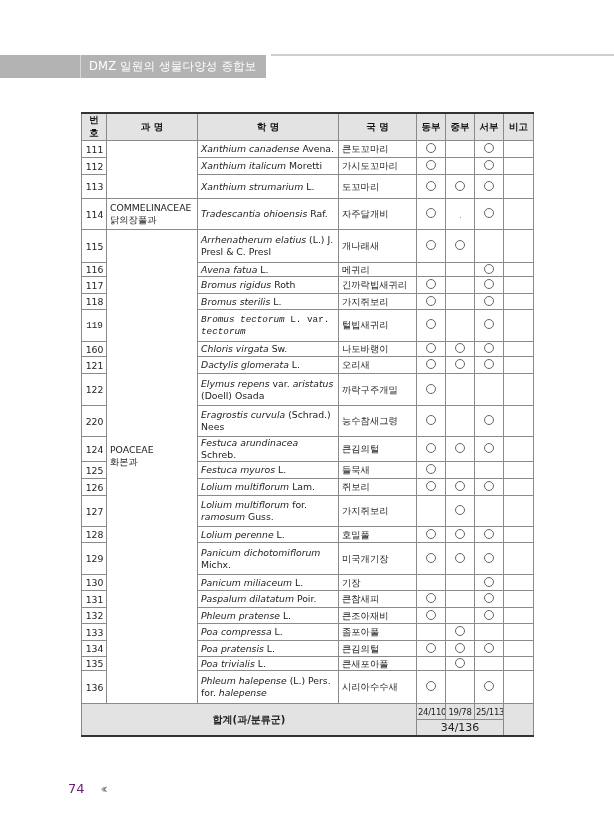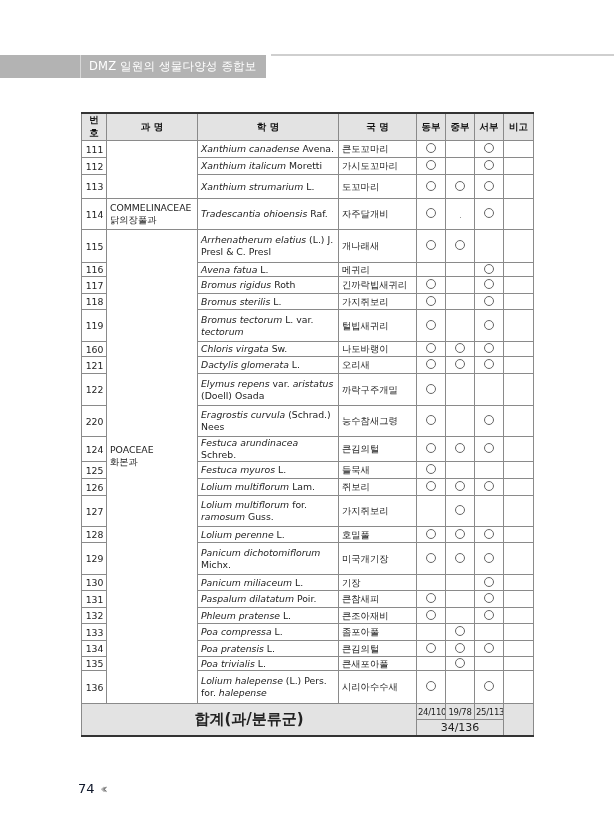--- a/index.html
+++ b/index.html
@@ -27,25 +27,25 @@
   table.sp td.no { text-align:center; padding-right:2px; }
   table.sp td.fam { text-align:left; line-height:12px; vertical-align:middle; border-top:none; border-bottom:none; }
   table.sp td.sci { line-height:12px; }
   table.sp td.kor { line-height:12px; }
   table.sp td.mk { text-align:center; color:#555; font-size:10px; }
   table.sp td.note { }
   .it { font-style:italic; }
   .circle { display:inline-block; width:8px; height:8px; border:1px solid #666; border-radius:50%; }
   .dot { display:inline-block; width:1px; height:1px; background:#999; }
   table.sp tfoot td { background:#e3e3e3; }
-  table.sp tfoot td.tot-label { text-align:center; font-weight:bold; font-size:15px; }
+  table.sp tfoot td.tot-label { text-align:center; font-weight:bold; font-size:10px; }
   table.sp tfoot td.tot-val { text-align:center; font-size:8.5px; height:15px; padding:0 1px; letter-spacing:-0.3px; }
   table.sp tfoot td.tot-all { text-align:center; font-size:11px; height:15px; }
   table.sp tfoot tr.last { border-bottom:2px solid #333; }
-  .pg { position:absolute; left:78px; top:781px; font-size:13px; color:#0f172a; font-family:"DejaVu Sans",sans-serif; }
+  .pg { position:absolute; left:68px; top:781px; font-size:13px; color:#701a75; font-family:"DejaVu Sans",sans-serif; }
   .chev { position:absolute; left:100px; top:781px; font-size:13px; letter-spacing:-4px; color:#888; }
   .chev span:nth-child(1){ color:#bbb; } .chev span:nth-child(2){ color:#999; } .chev span:nth-child(3){ color:#666; }
 </style>
 </head>
 <body>
 
 <div class="hdr-band"></div>
 <div class="hdr-box">DMZ 일원의 생물다양성 종합보고서</div>
 <div class="hdr-line"></div>
 
@@ -141,21 +141,21 @@
       </tr>
       <tr style="height: 16px;">
         <td class="no">118</td>
         <td class="sci"><span class="it">Bromus sterilis</span><span> L.</span></td>
         <td class="kor">가지쥐보리</td>
         <td class="mk"><span class="circle"></span></td>
         <td class="mk"></td>
         <td class="mk"><span class="circle"></span></td>
         <td class="note"></td>
       </tr>
-      <tr style="height: 32px;">
+      <tr style="height: 32px; font-family: Liberation Mono, monospace;">
         <td class="no">119</td>
         <td class="sci"><span class="it">Bromus tectorum</span><span> L. var. </span><span class="it">tectorum</span></td>
         <td class="kor">털빕새귀리</td>
         <td class="mk"><span class="circle"></span></td>
         <td class="mk"></td>
         <td class="mk"><span class="circle"></span></td>
         <td class="note"></td>
       </tr>
       <tr style="height: 15px;">
         <td class="no">160</td>
@@ -296,21 +296,21 @@
         <td class="no">135</td>
         <td class="sci"><span class="it">Poa trivialis</span><span> L.</span></td>
         <td class="kor">큰새포아풀</td>
         <td class="mk"></td>
         <td class="mk"><span class="circle"></span></td>
         <td class="mk"></td>
         <td class="note"></td>
       </tr>
       <tr style="height: 33px;">
         <td class="no">136</td>
-        <td class="sci"><span class="it">Lolium halepense</span><span> (L.) Pers. for. </span><span class="it">halepense</span></td>
+        <td class="sci"><span class="it">Phleum halepense</span><span> (L.) Pers. for. </span><span class="it">halepense</span></td>
         <td class="kor">시리아수수새</td>
         <td class="mk"><span class="circle"></span></td>
         <td class="mk"></td>
         <td class="mk"><span class="circle"></span></td>
         <td class="note"></td>
       </tr>
     </tbody>
   <tfoot>
     <tr>
       <td colspan="4" rowspan="2" class="tot-label">합계(과/분류군)</td>

